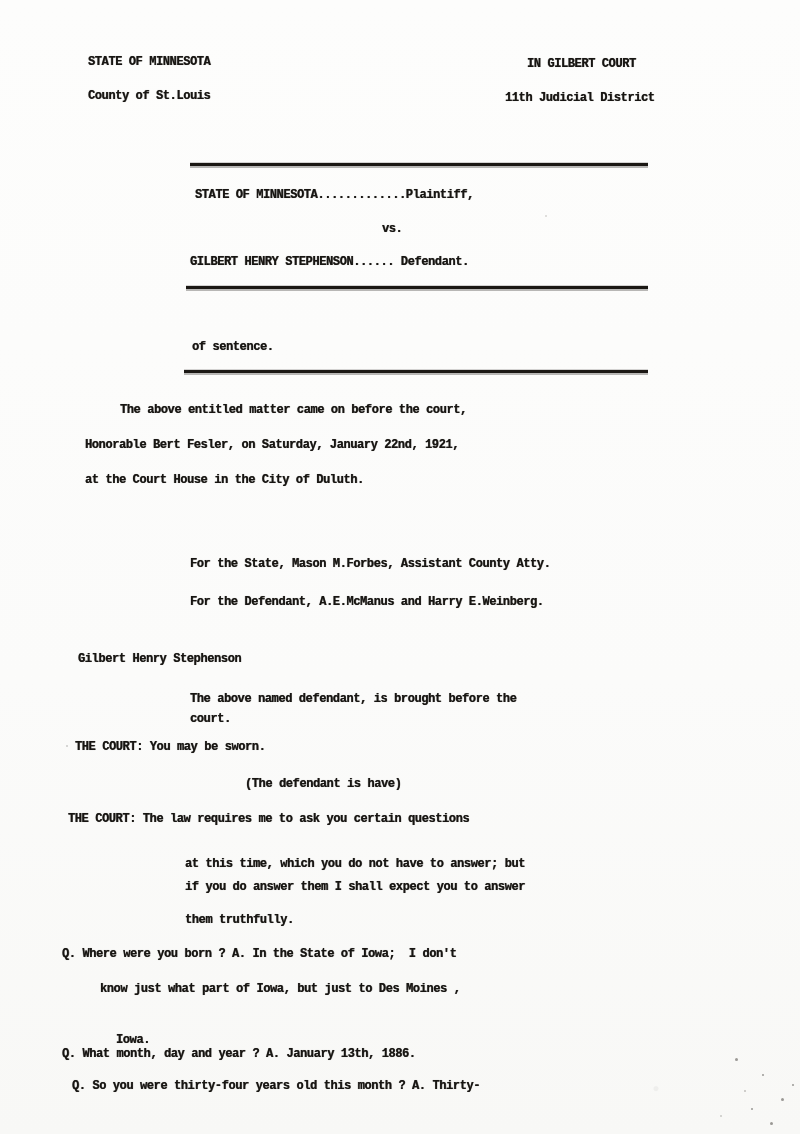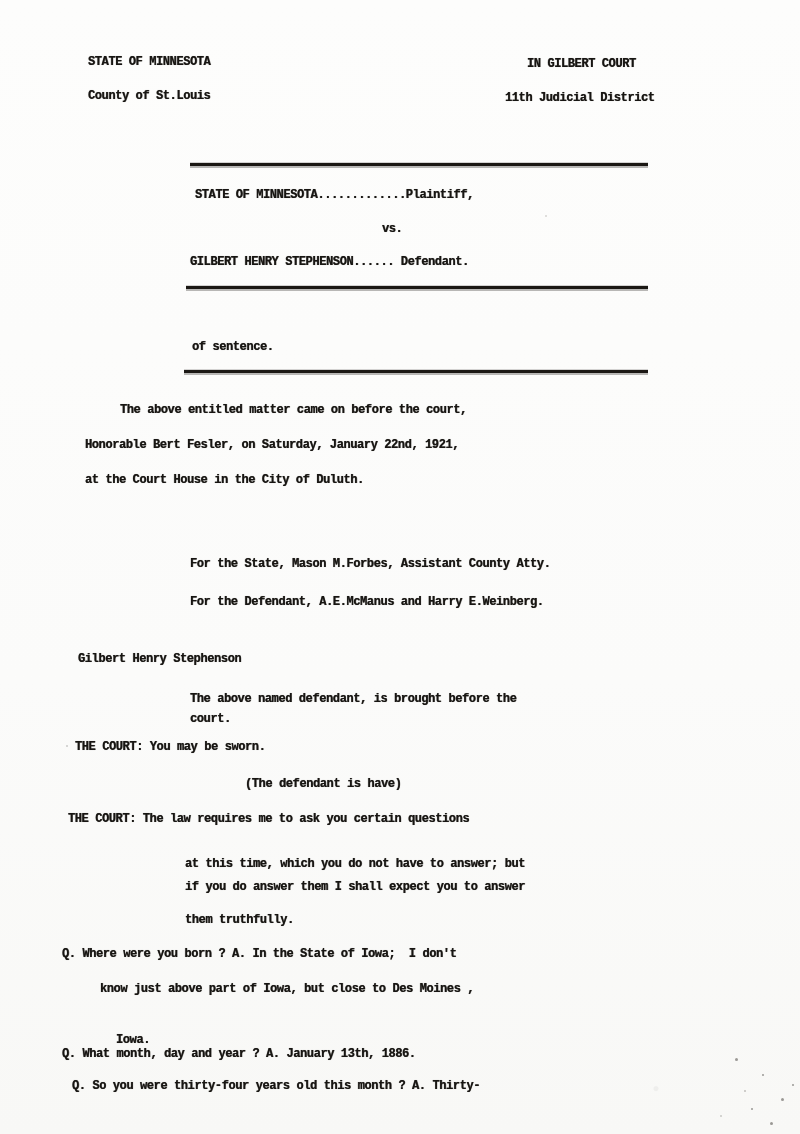--- a/index.html
+++ b/index.html
@@ -68,21 +68,21 @@
   <div class="ln" style="left:78px;  top:652px;">Gilbert Henry Stephenson</div>
   <div class="ln" style="left:190px; top:692px;">The above named defendant, is brought before the</div>
   <div class="ln" style="left:190px; top:712px;">court.</div>
   <div class="ln" style="left:75px;  top:740px;">THE COURT: You may be sworn.</div>
   <div class="ln" style="left:245px; top:777px;">(The defendant is have)</div>
   <div class="ln" style="left:68px;  top:812px;">THE COURT: The law requires me to ask you certain questions</div>
   <div class="ln" style="left:185px; top:847px;margin-top:10px;">at this time, which you do not have to answer; but</div>
   <div class="ln" style="left:185px; top:880px;">if you do answer them I shall expect you to answer</div>
   <div class="ln" style="left:185px; top:913px;">them truthfully.</div>
   <div class="ln" style="left:62px;  top:947px;text-align:right;">Q. Where were you born ? A. In the State of Iowa;  I don't</div>
-  <div class="ln" style="left:100px; top:982px;">know just above part of Iowa, but close to Des Moines ,</div>
+  <div class="ln" style="left:100px; top:982px;">know just what part of Iowa, but just to Des Moines ,</div>
   <div class="ln" style="left:116px; top:1015px;margin-top:18px;">Iowa.</div>
   <div class="ln" style="left:62px;  top:1047px;text-align:center;">Q. What month, day and year ? A. January 13th, 1886.</div>
   <div class="ln" style="left:72px;  top:1079px;text-align:right;">Q. So you were thirty-four years old this month ? A. Thirty-</div>
 
   <div class="speckle" style="left:735px; top:1058px; width:3px; height:3px;"></div>
   <div class="speckle" style="left:762px; top:1074px; width:2px; height:2px;"></div>
   <div class="speckle" style="left:781px; top:1098px; width:3px; height:3px;"></div>
   <div class="speckle" style="left:751px; top:1108px; width:2px; height:2px;"></div>
   <div class="speckle" style="left:770px; top:1122px; width:3px; height:3px;"></div>
   <div class="speckle" style="left:792px; top:1084px; width:2px; height:2px;"></div>

